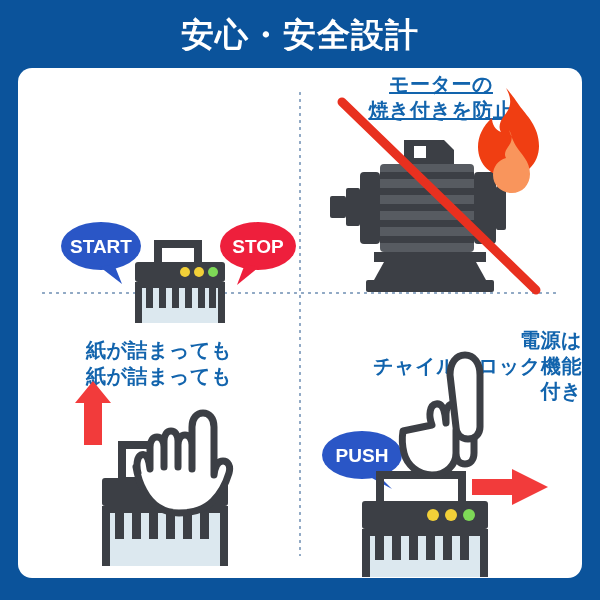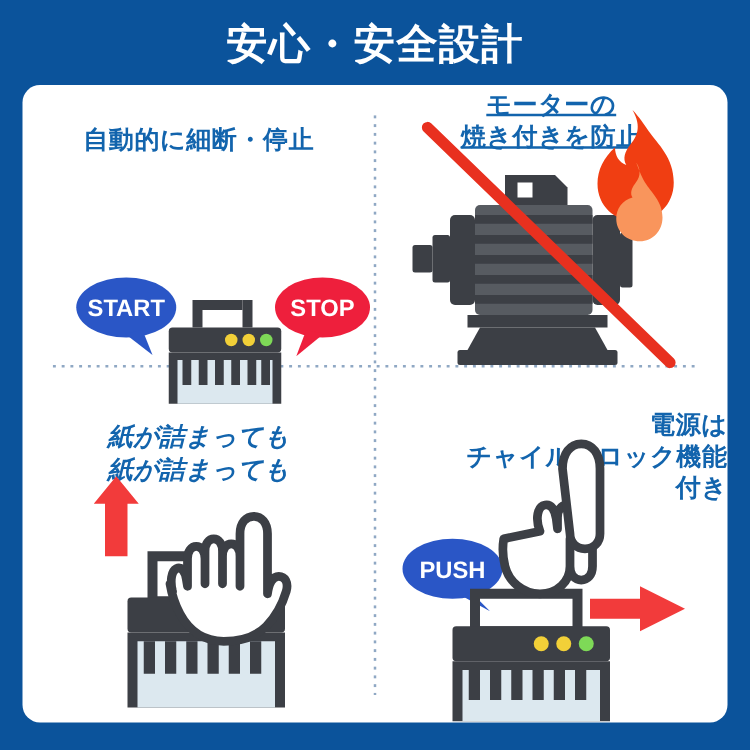--- a/index.html
+++ b/index.html
@@ -79,21 +79,21 @@
 
   
   .quad {
     position: absolute;
     width: 282px;
     height: 255px;
     box-sizing: border-box;
   }
   #quad-tl { left: 0;     top: 0;   }
   #quad-tr { left: 282px; top: 0;   }
-  #quad-bl { left: 0;     top: 255px; font-style: italic; }
+  #quad-bl { left: 0;     top: 255px; }
   #quad-br { left: 282px; top: 255px; }
 
   .quad-caption {
     position: absolute;
     left: 0;
     width: 282px;
     text-align: center;
     color: #1264ad;
     font-weight: bold;
     font-size: 20px;
@@ -125,23 +125,20 @@
   <div id="header">
     <div id="header-title">安心・安全設計</div>
   </div>
 
   <div id="card">
 
     <div class="divider-v"></div>
     <div class="divider-h"></div>
 
     <div class="quad" id="quad-tl">
-      <div class="quad-caption" id="cap-tl">
-        <span class="cap-line">自動的に細断・停止</span>
-      </div>
 
       <svg class="art" viewBox="0 0 282 255">
 
         <g>
           <ellipse cx="83" cy="178" rx="40" ry="24" fill="#2a56c6"></ellipse>
           <path d="M96 196 L104 216 L82 199 Z" fill="#2a56c6"></path>
           <text x="83" y="185" text-anchor="middle" font-family="Liberation Sans, sans-serif" font-size="19" font-weight="bold" fill="#ffffff">START</text>
         </g>
 
         <g>

